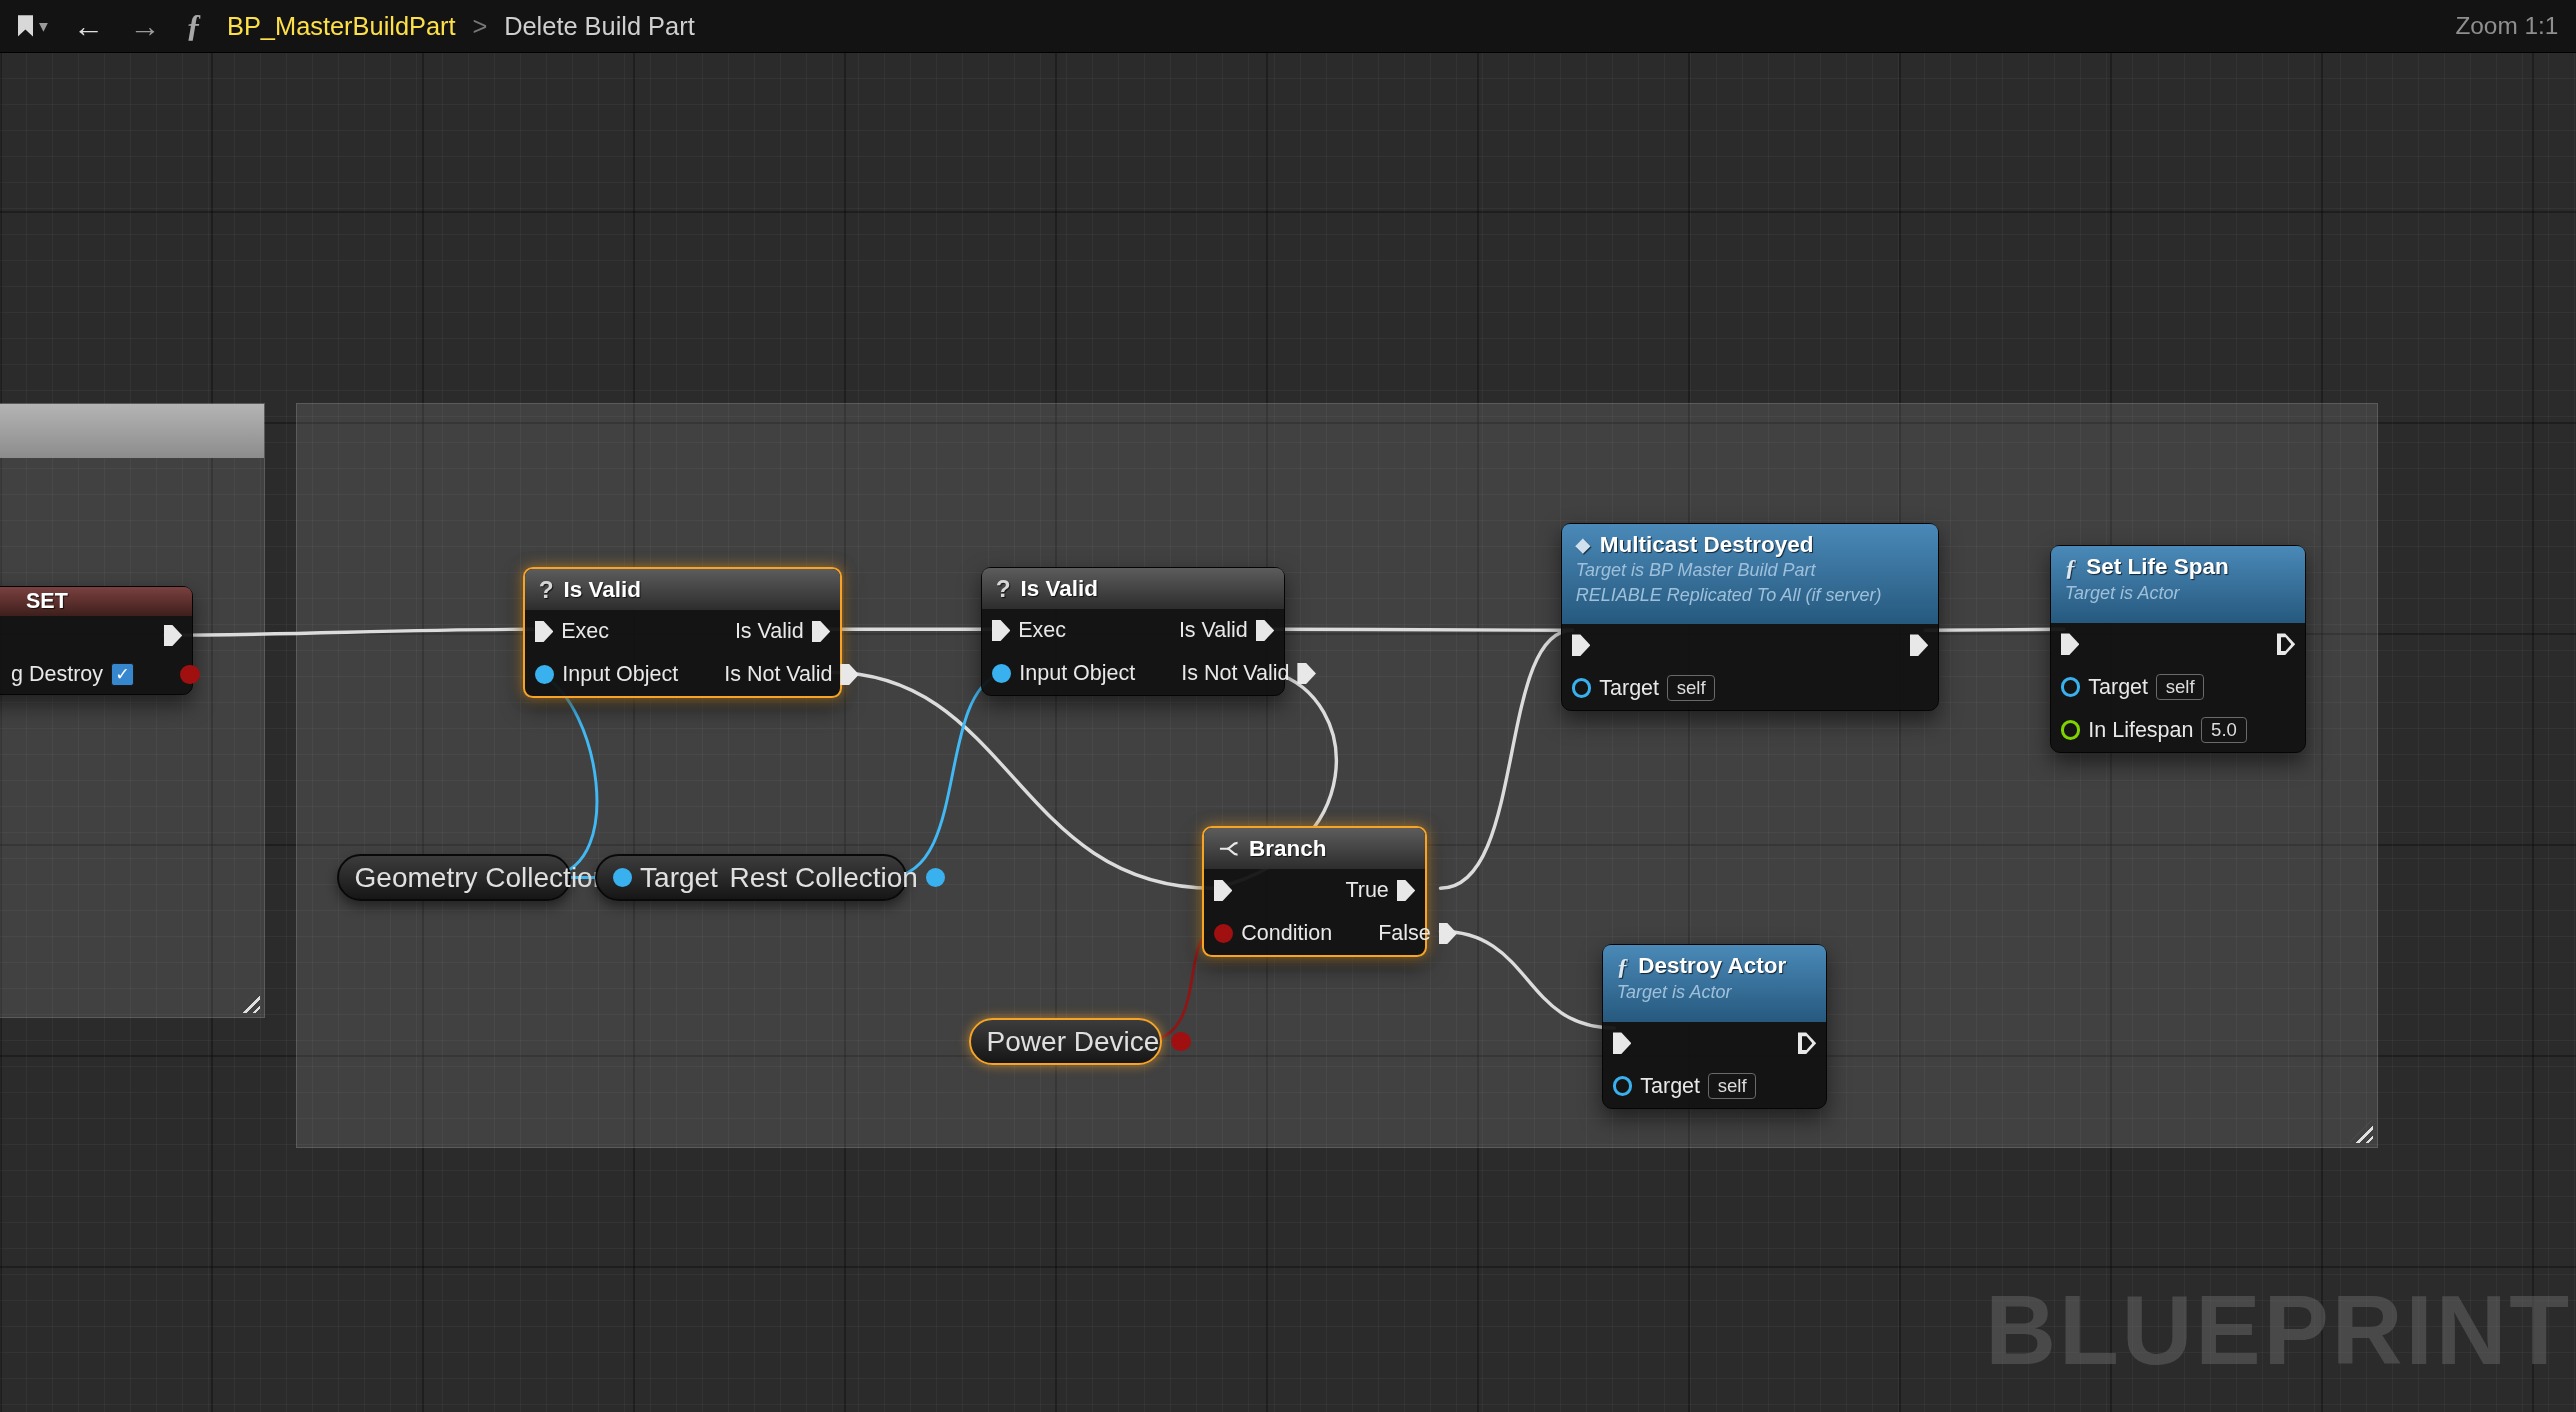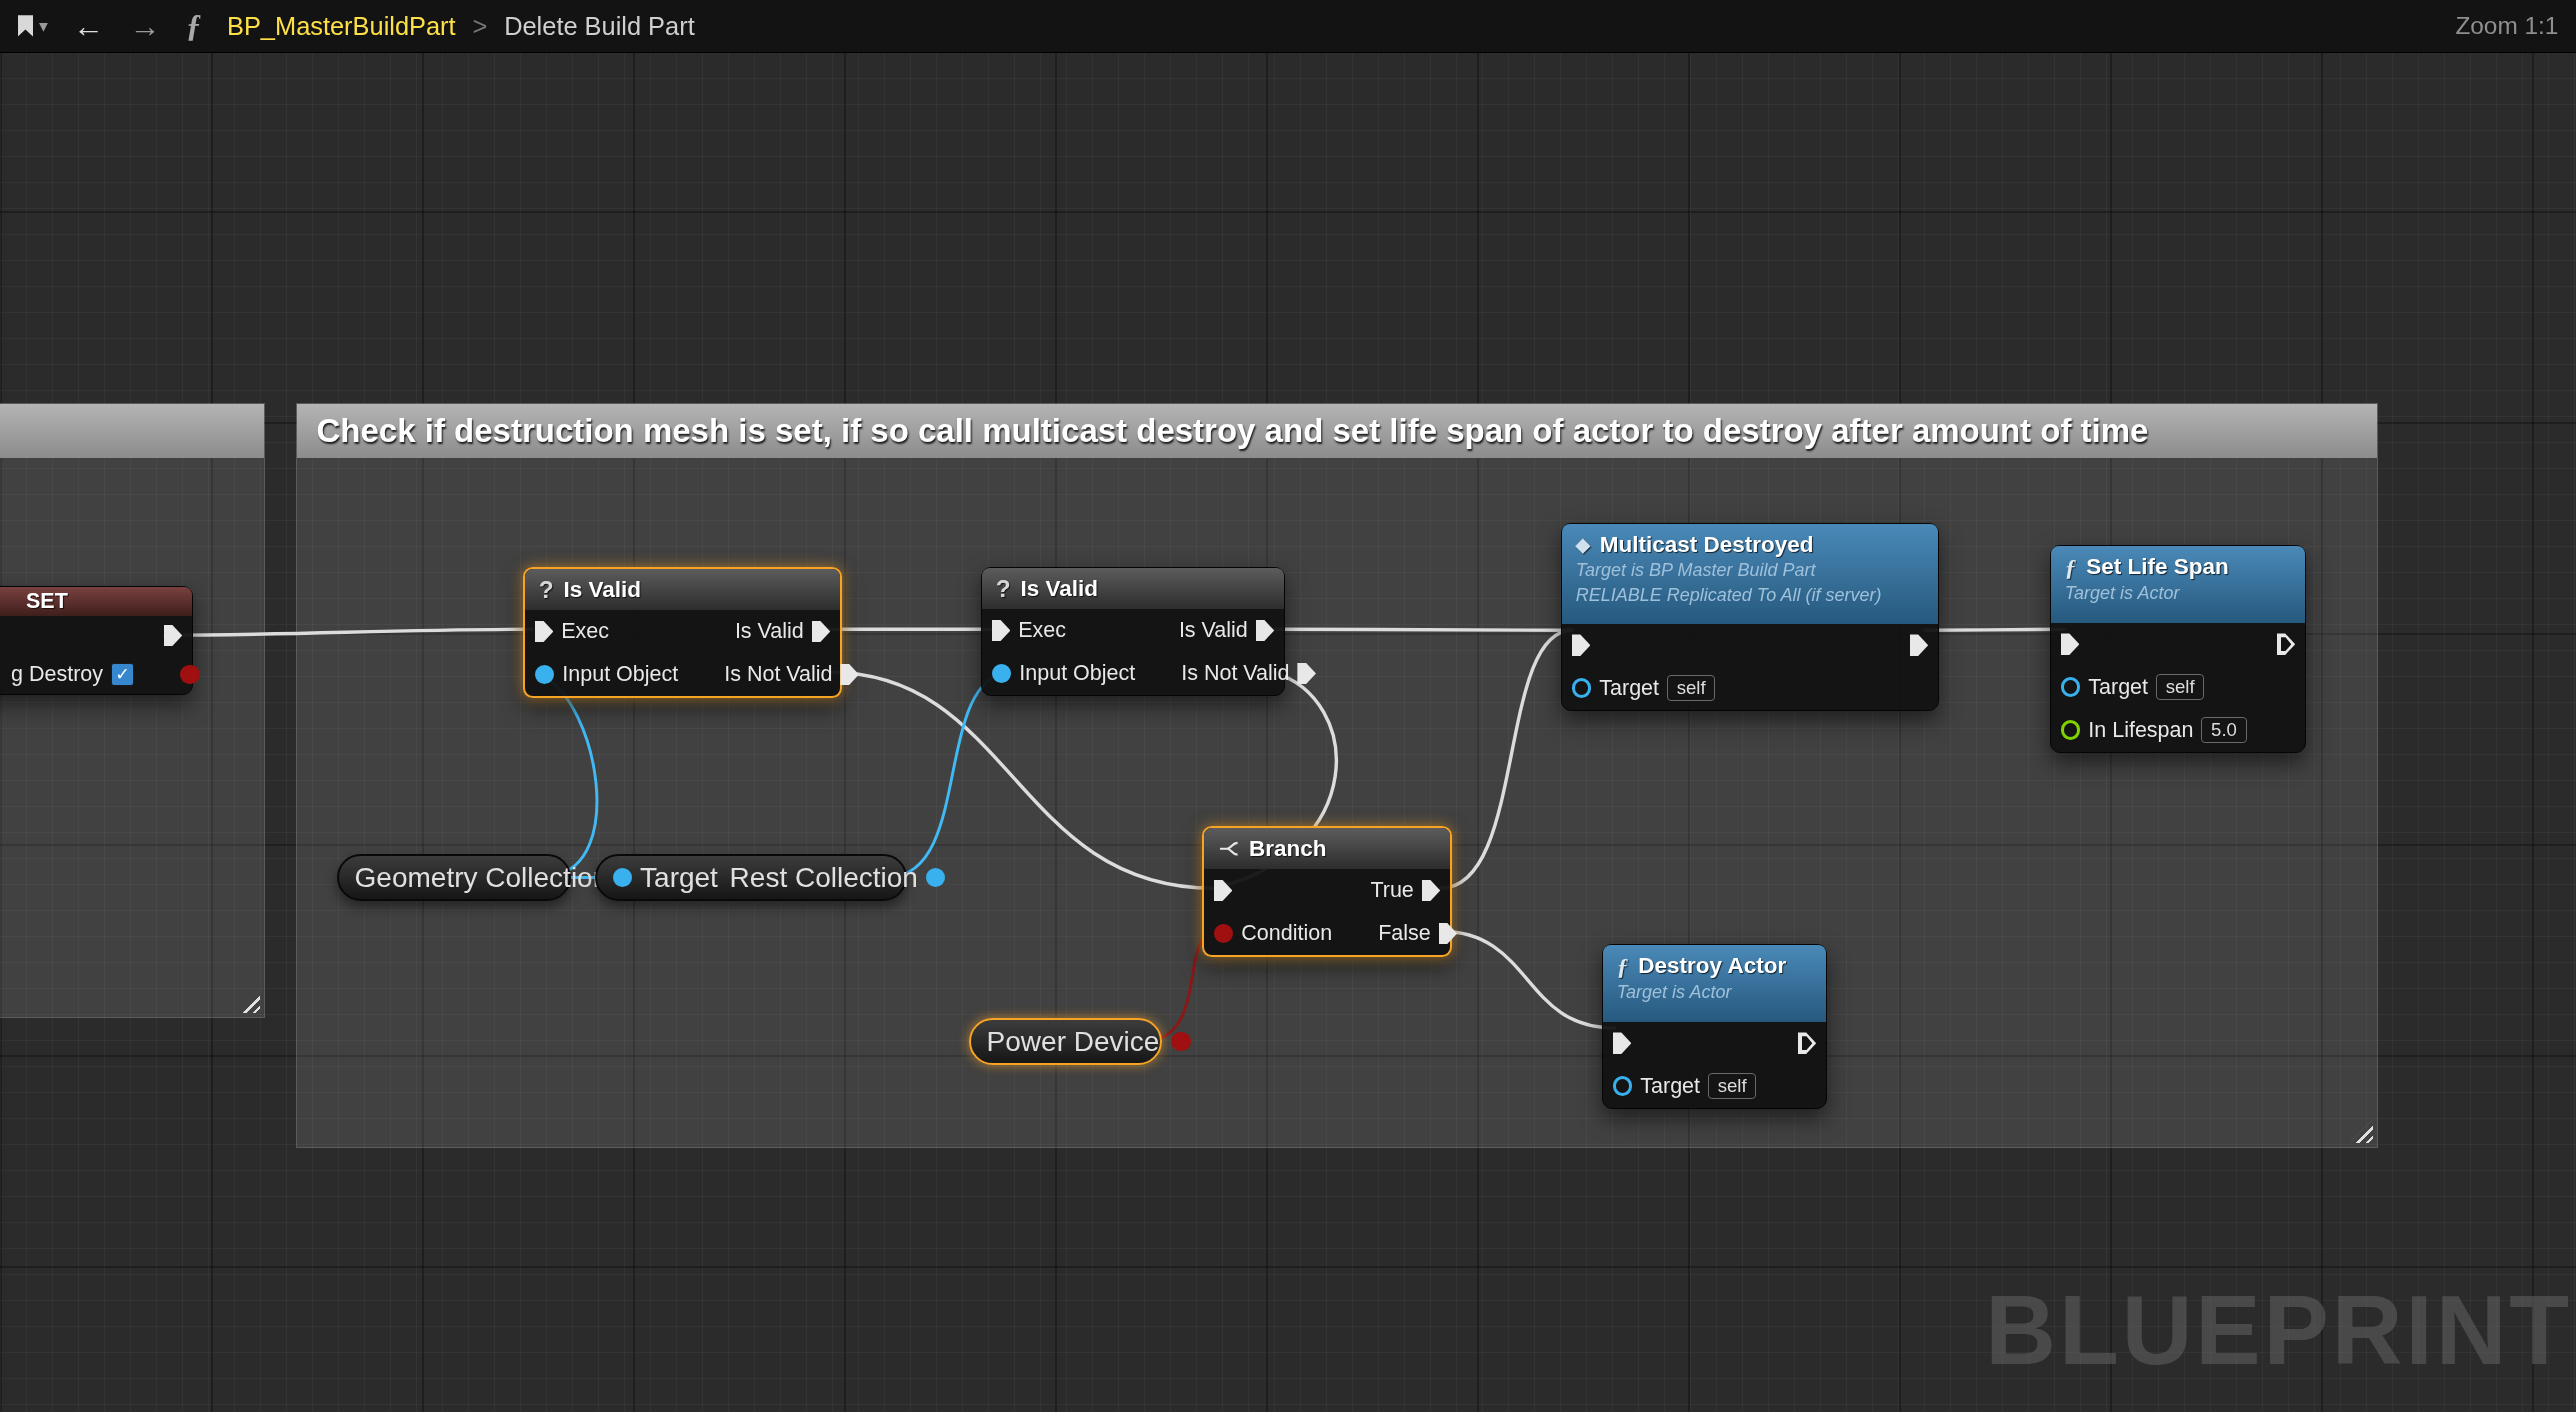--- a/index.html
+++ b/index.html
@@ -121,23 +121,20 @@
   <span class="tb-spacer"></span>
   <span class="zoom">Zoom 1:1</span>
 </div>
 
 <div class="comment" style="left:-5.9px;top:403px;width:271px;height:615px;">
   <div class="comment-header"></div>
   <span class="rsz"></span>
 </div>
 
 <div class="comment" style="left:296px;top:403px;width:2082px;height:745px;">
-  <div class="comment-header">
-    <span>Check if destruction mesh is set, if so call multicast destroy and set life span of actor to destroy after amount of time</span>
-  </div>
   <span class="rsz"></span>
 </div>
 
 <svg class="wires" width="2576" height="1412" viewBox="0 0 2636 1445">
   <g fill="none" stroke-linecap="round">
     <path d="M 168 650 C 300 650,410 644,545 644" stroke="#dcdcdc" stroke-width="3.5"></path>
     <path d="M 849 644 C 905 644,955 644,1016 644" stroke="#dcdcdc" stroke-width="3.5"></path>
     <path d="M 849 688 C 1035 688,1040 909,1242 909" stroke="#dcdcdc" stroke-width="3.5"></path>
     <path d="M 1303 688 C 1395 715,1400 872,1242 909" stroke="#dcdcdc" stroke-width="3.5"></path>
     <path d="M 1303 644 C 1405 644,1505 645,1609 645" stroke="#dcdcdc" stroke-width="3.5"></path>
@@ -270,21 +267,21 @@
   <div class="row">
     <span class="pg">
       <span class="pcirc green"></span>
       <span class="plabel">In Lifespan</span>
       <span class="valbox">5.0</span>
     </span>
     <span></span>
   </div>
 </div>
 
-<div class="node selected" style="left:1202px;top:826px;width:250px;">
+<div class="node selected" style="left:1202px;top:826px;width:225px;">
   <div class="node-header header-gray">
     <svg width="21.5" height="17.6" viewBox="0 0 22 18">
       <path d="M2 9 H9 M9 9 C14 9 14 3 20 3 M9 9 C14 9 14 15 20 15" stroke="#e8e8e8" stroke-width="2.2" fill="none"></path>
     </svg>
     <span>Branch</span>
   </div>
   <div class="row">
     <span class="pexec"></span>
     <span class="pg">
       <span class="plabel">True</span>

